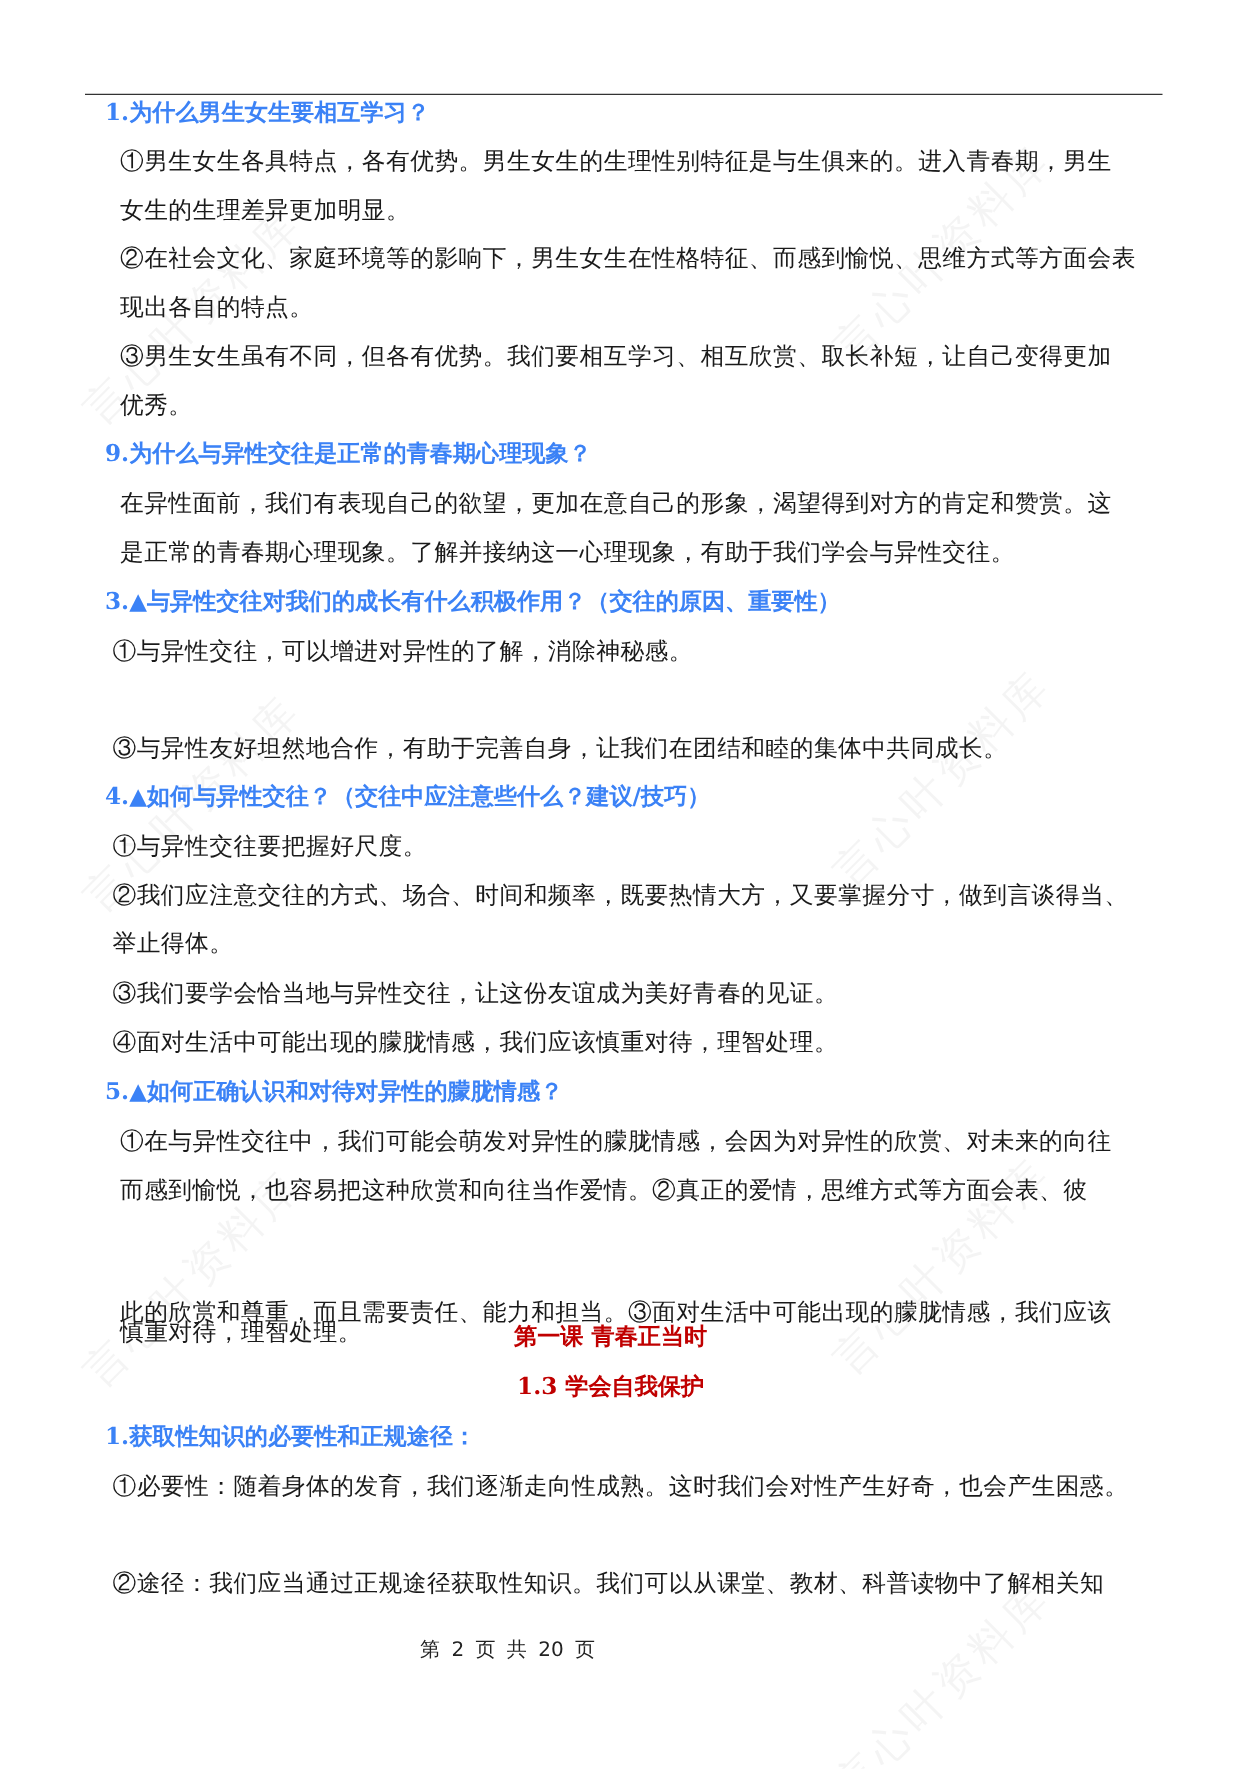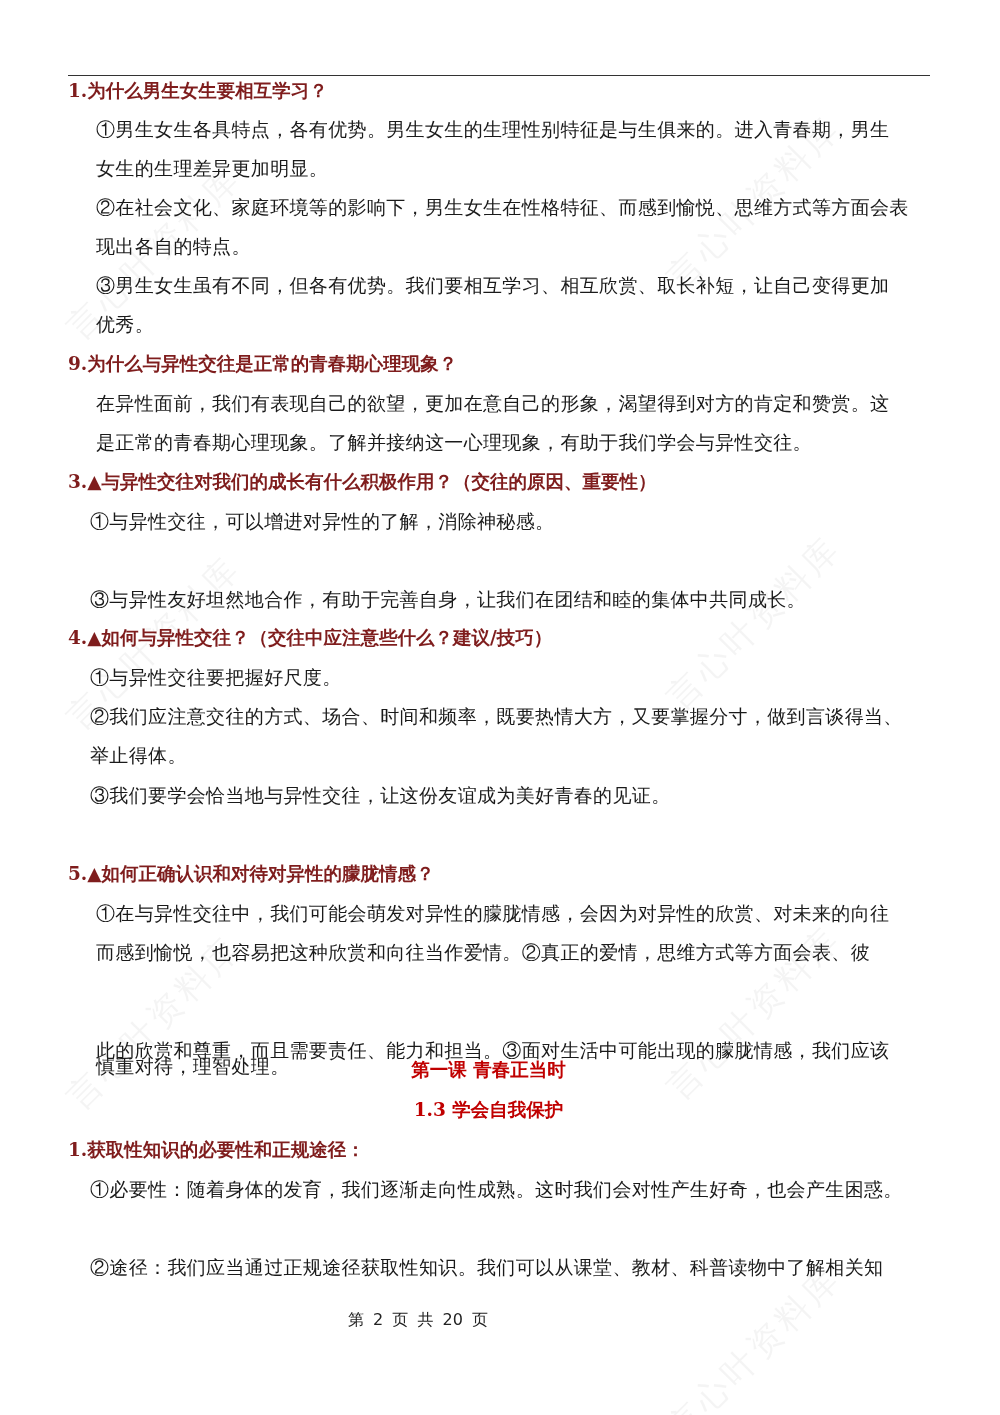--- a/index.html
+++ b/index.html
@@ -4,25 +4,25 @@
 <style>
   html, body { margin: 0; padding: 0; background: #ffffff; }
   body {
     width: 1000px; height: 1415px; position: relative; overflow: hidden;
     font-family: "DejaVu Serif", "Liberation Serif", serif;
     color: #1a1a1a;
   }
   .page { position: absolute; left: 0; top: 0; width: 1000px; height: 1415px; }
   .rule { position: absolute; left: 68px; top: 75px; width: 862px; height: 0; border-top: 1.5px solid #333; }
   .line { position: absolute; left: 0; white-space: nowrap; font-size: 19px; line-height: 24px; }
-  .h { color: #7f1d1d; font-weight: bold; font-size: 18.5px; left: 68px; }
+  .h { color: #3b82f6; font-weight: bold; font-size: 18.5px; left: 84px; }
   .b { left: 96px; letter-spacing: 0.35px; }
   .b2 { left: 90px; letter-spacing: 0.35px; }
   .center { left: 0; width: 977px; text-align: center; color: #c00000; font-weight: bold; font-size: 18.5px; }
-  .footer { position: absolute; left: 12px; width: 812px; top: 1310px; text-align: center;
+  .footer { position: absolute; left: 0; width: 812px; top: 1310px; text-align: center;
     font-family: "DejaVu Sans", sans-serif; font-size: 16px; color: #222; word-spacing: 4px; }
   .wm-layer { position: absolute; left: 0; top: 0; width: 1000px; height: 1415px; pointer-events: none; overflow: hidden; }
   .wm { position: absolute; font-family: "DejaVu Sans", sans-serif; font-size: 34px; color: rgba(0,0,0,0.045);
     transform: rotate(-45deg); white-space: nowrap; letter-spacing: 4px; }
 </style>
 </head>
 <body>
 
 <div class="page">
 
@@ -52,20 +52,21 @@
 
   <div class="line h" style="top:470px;">3.▲与异性交往对我们的成长有什么积极作用？（交往的原因、重要性）</div>
   <div class="line b2" style="top:509px;">①与异性交往，可以增进对异性的了解，消除神秘感。</div>
   <div class="line b2" style="top:587px;">③与异性友好坦然地合作，有助于完善自身，让我们在团结和睦的集体中共同成长。</div>
 
   <div class="line h" style="top:626px;">4.▲如何与异性交往？（交往中应注意些什么？建议/技巧）</div>
   <div class="line b2" style="top:665px;">①与异性交往要把握好尺度。</div>
   <div class="line b2" style="top:704px;">②我们应注意交往的方式、场合、时间和频率，既要热情大方，又要掌握分寸，做到言谈得当、</div>
   <div class="line b2" style="top:743px;">举止得体。</div>
   <div class="line b2" style="top:783px;">③我们要学会恰当地与异性交往，让这份友谊成为美好青春的见证。</div>
+  <div class="line b2" style="top:822px;">④面对生活中可能出现的朦胧情感，我们应该慎重对待，理智处理。</div>
 
   <div class="line h" style="top:862px;">5.▲如何正确认识和对待对异性的朦胧情感？</div>
   <div class="line b" style="top:901px;">①在与异性交往中，我们可能会萌发对异性的朦胧情感，会因为对异性的欣赏、对未来的向往</div>
   <div class="line b" style="top:940px;">而感到愉悦，也容易把这种欣赏和向往当作爱情。②真正的爱情，思维方式等方面会表、彼</div>
   <div class="line b" style="top:1022px;margin-top:16px;">此的欣赏和尊重，而且需要责任、能力和担当。③面对生活中可能出现的朦胧情感，我们应该</div>
   <div class="line b" style="top:1018px;margin-top:36px;">慎重对待，理智处理。</div>
 
   <div class="line center" style="top:1058px;">第一课 青春正当时</div>
   <div class="line center" style="top:1098px;">1.3 学会自我保护</div>
 

